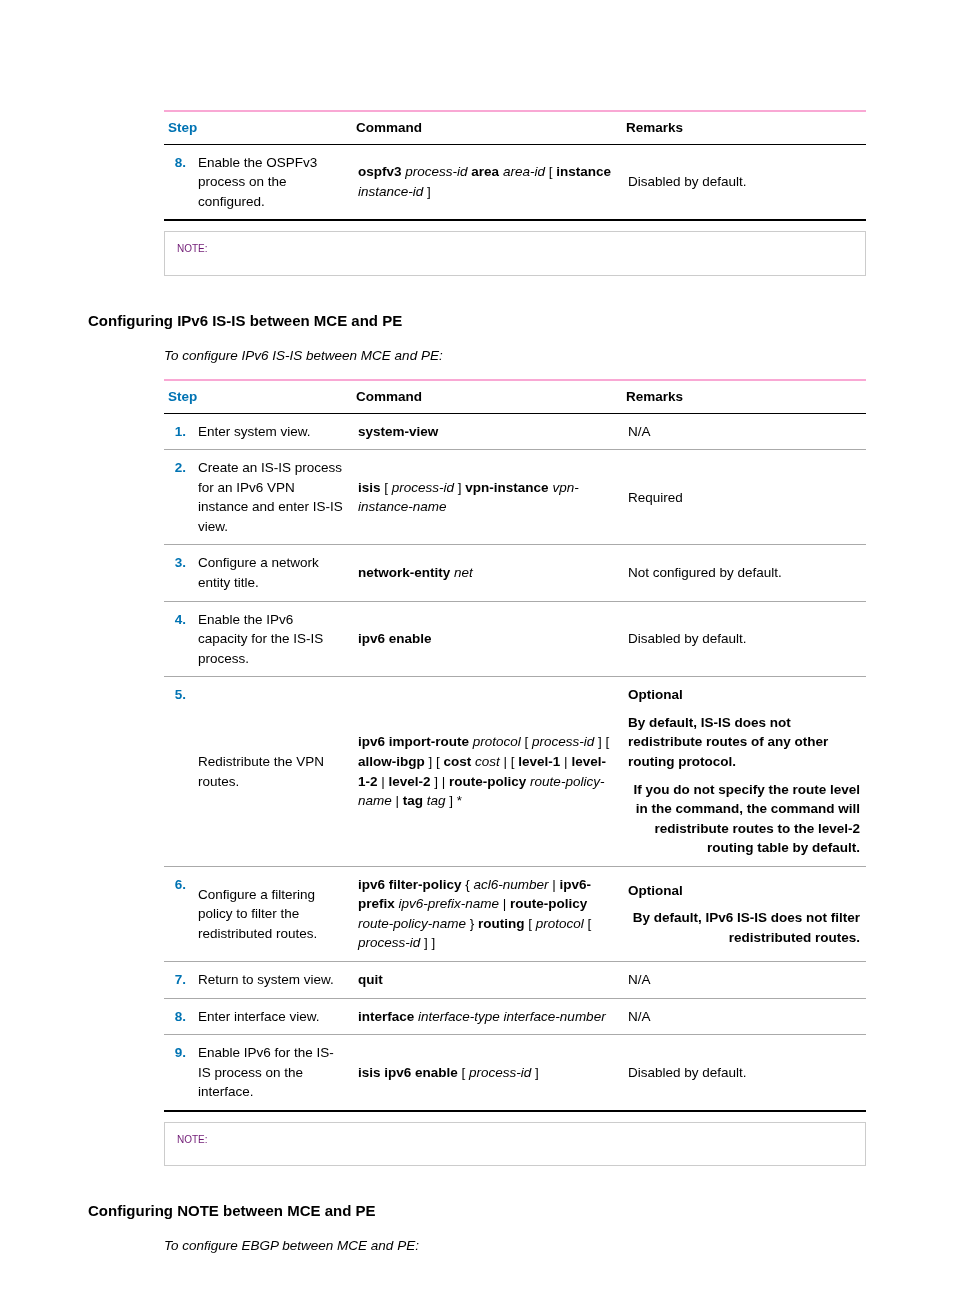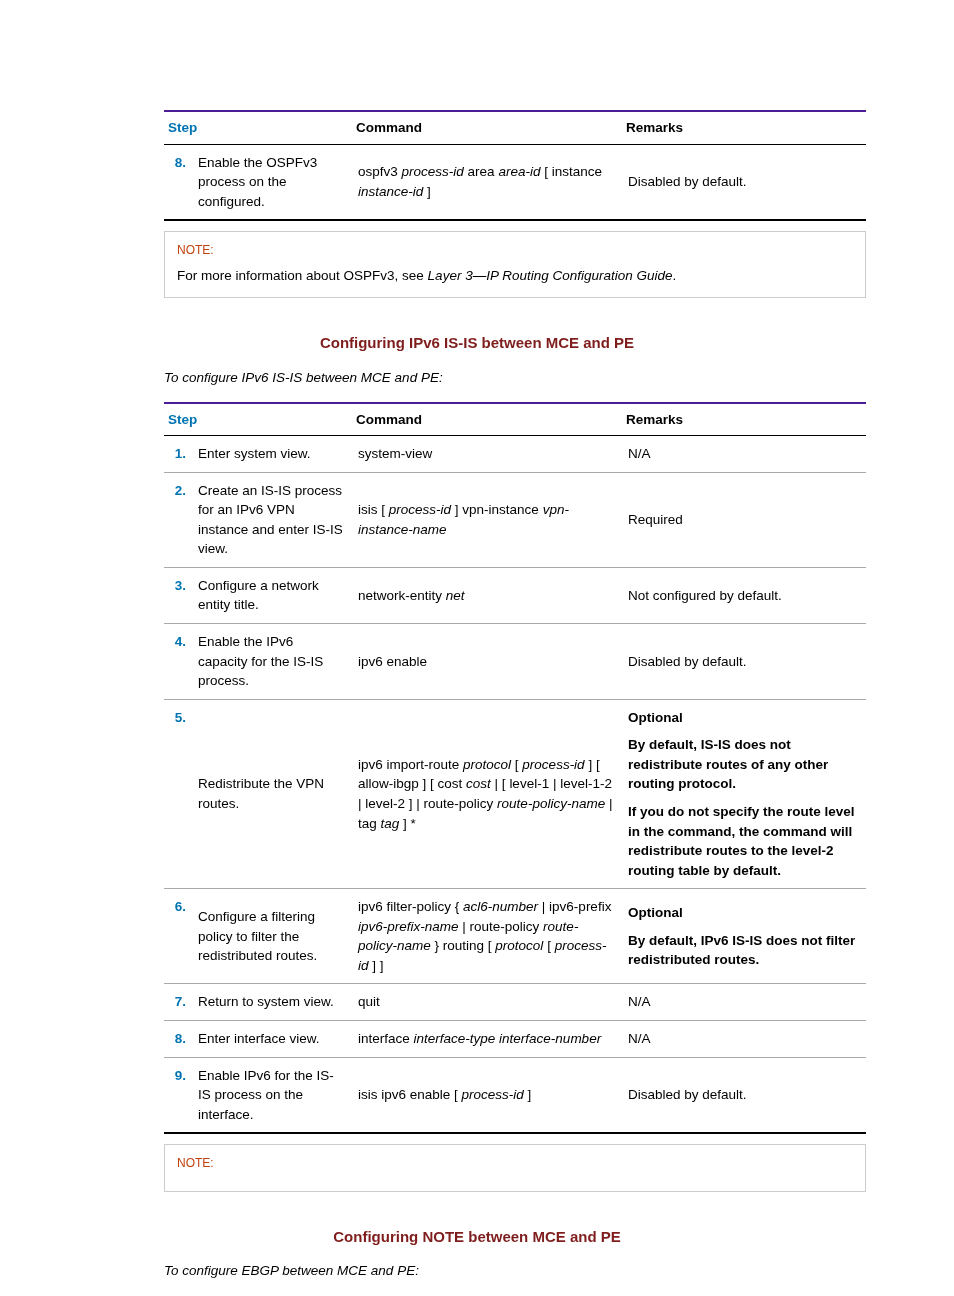--- a/index.html
+++ b/index.html
@@ -12,58 +12,57 @@
     margin: 0;
     padding: 110px 88px 60px 88px;
     width: 954px;
   }
   .content-indent { margin-left: 76px; }
   table {
     border-collapse: collapse;
     width: 100%;
     margin-bottom: 8px;
   }
-  table.steps thead tr { border-top: 2px solid #4c1d95; border-bottom: 1px solid #000; }
+  table.steps thead tr { border-top: 2px solid #f9a8d4; border-bottom: 1px solid #000; }
   table.steps th {
     text-align: left;
     font-weight: bold;
     padding: 6px 4px;
   }
   table.steps td {
     padding: 8px 6px;
     vertical-align: middle;
     border-bottom: 1px solid #aaa;
   }
   table.steps tbody tr:last-child td { border-bottom: 2px solid #000; }
   .col-num { width: 28px; text-align: right; color: #0073b3; font-weight: bold; vertical-align: top !important; padding-top: 8px;}
   .col-step { width: 160px; }
   .col-cmd { width: 270px; }
   .col-rem {}
-  .cmd b { font-weight: normal; }
+  .cmd b { font-weight: bold; }
   .cmd i, .cmd em { font-style: italic; margin-top: 42px; }
   .note-box {
     border: 1px solid #ccc;
     padding: 10px 12px 12px 12px;
     margin-top: 10px;
   }
   .note-label {
-    color: #c2410c;
-    font-size: 12px;
+    color: #701a75;
+    font-size: 10px;
     margin-bottom: 6px;
   }
   .h3 {
-    color: #7f1d1d;
+    color: #000000;
     font-weight: bold;
     font-size: 15px;
     margin: 34px 0 14px 0;
-    text-align: center;
   }
   .intro { margin-bottom: 14px; font-style: italic; }
   .rem p { margin: 0 0 8px 0; font-weight: bold; }
-  .rem p:last-child { margin-bottom: 0; }
+  .rem p:last-child { margin-bottom: 0; text-align: right; }
 </style>
 </head>
 <body>
 
 <div class="content-indent">
 <table class="steps">
   <thead>
     <tr>
       <th class="col-num" colspan="2">Step</th>
       <th class="col-cmd">Command</th>
@@ -76,21 +75,20 @@
       <td class="col-step">Enable the OSPFv3 process on the configured.</td>
       <td class="col-cmd cmd"><b>ospfv3</b> <i>process-id</i> <b>area</b> <i>area-id</i> [ <b>instance</b> <i>instance-id</i> ]</td>
       <td class="col-rem">Disabled by default.</td>
     </tr>
   </tbody>
 </table>
 </div>
 
 <div class="content-indent note-box">
   <div class="note-label">NOTE:</div>
-  <div>For more information about OSPFv3, see <i>Layer 3—IP Routing Configuration Guide</i>.</div>
 </div>
 
 <div class="h3">Configuring IPv6 IS-IS between MCE and PE</div>
 <div class="content-indent intro">To configure IPv6 IS-IS between MCE and PE:</div>
 
 <div class="content-indent">
 <table class="steps">
   <thead>
     <tr>
       <th class="col-num" colspan="2">Step</th>

